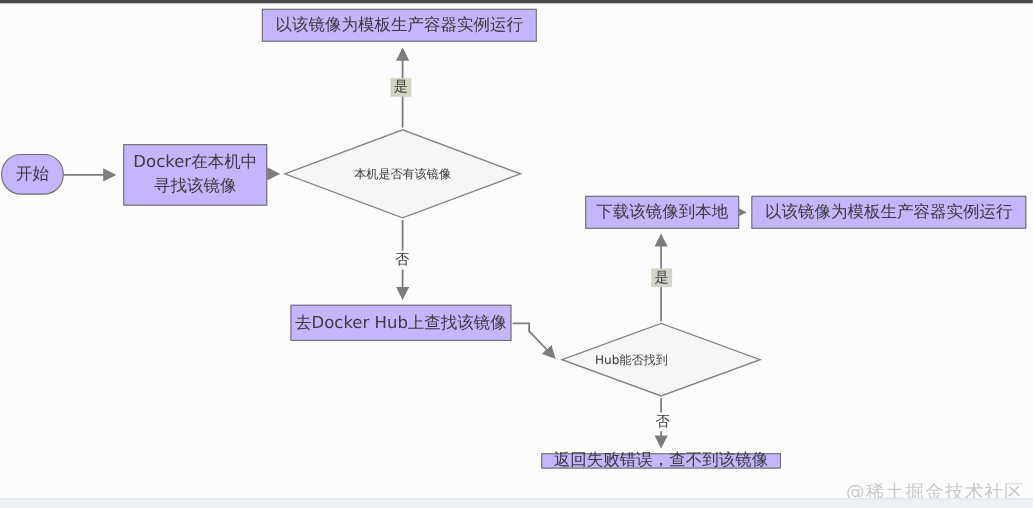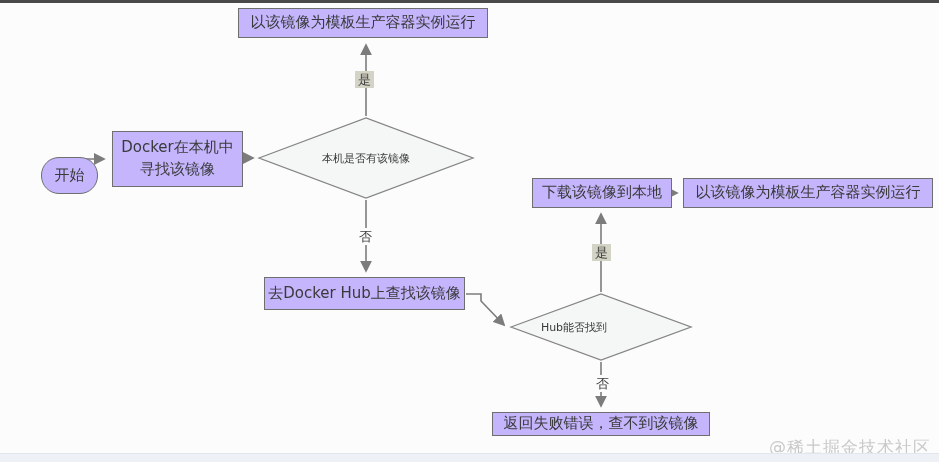--- a/index.html
+++ b/index.html
@@ -72,38 +72,38 @@
     <path class="edge" d="M58,159 L104,159" marker-end="url(#arr)"></path>
     <path class="edge" d="M244,158 L253,158" marker-end="url(#arr)"></path>
     <path class="edge" d="M366,116 L366,45" marker-end="url(#arr)"></path>
     <path class="edge" d="M366,200 L366,271" marker-end="url(#arr)"></path>
     <path class="edge" d="M466,294 L481,294 L481,301 L504,325" marker-end="url(#arr)"></path>
     <path class="edge" d="M601,292 L601,214" marker-end="url(#arr)"></path>
     <path class="edge" d="M673,193 L677,193" marker-end="url(#arr)"></path>
     <path class="edge" d="M601,362 L601,406" marker-end="url(#arr)"></path>
   </svg>
 
-  <div class="node terminator" style="left:1px;top:157px;width:57px;height:37px;margin-left:40px;">开始</div>
+  <div class="node terminator" style="left:1px;top:140px;width:57px;height:37px;">开始</div>
 
   <div class="node" style="left:112px;top:131px;width:131px;height:56px;">Docker在本机中
 寻找该镜像</div>
 
   <div class="node" style="left:238px;top:8px;width:250px;height:30px;">以该镜像为模板生产容器实例运行</div>
 
   <div class="diamond-label" style="left:266px;top:144px;width:200px;height:28px;">本机是否有该镜像</div>
 
   <div class="node" style="left:264px;top:277px;width:201px;height:33px;">去Docker Hub上查找该镜像</div>
 
   <div class="diamond-label" style="left:484px;top:313px;width:180px;height:28px;text-align:center;">Hub能否找到</div>
 
   <div class="node" style="left:532px;top:178px;width:140px;height:30px;text-align:right;">下载该镜像到本地</div>
 
   <div class="node" style="left:683px;top:178px;width:250px;height:30px;">以该镜像为模板生产容器实例运行</div>
 
-  <div class="node" style="left:492px;top:412px;width:218px;height:24px;">返回失败错误，查不到该镜像</div>
+  <div class="node" style="left:492px;top:412px;width:218px;height:14px;">返回失败错误，查不到该镜像</div>
 
   <div class="edge-label yes" style="left:355px;top:71px;">是</div>
 
   <div class="edge-label no" style="left:356px;top:228px;">否</div>
 
   <div class="edge-label yes" style="left:592px;top:244px;">是</div>
 
   <div class="edge-label no" style="left:593px;top:375px;">否</div>
 
   <div class="watermark">@稀土掘金技术社区</div>

